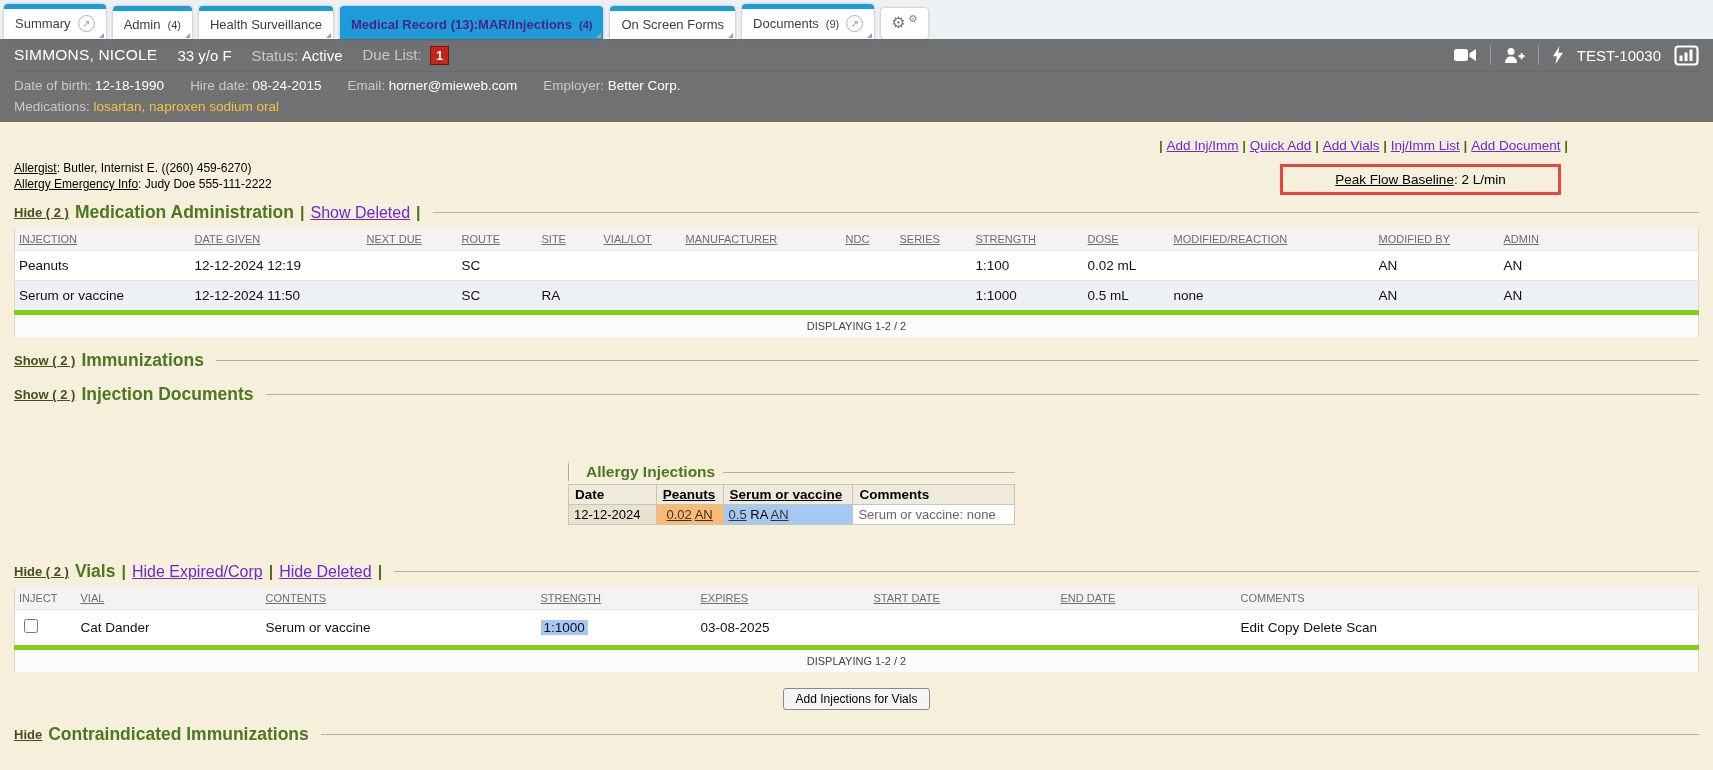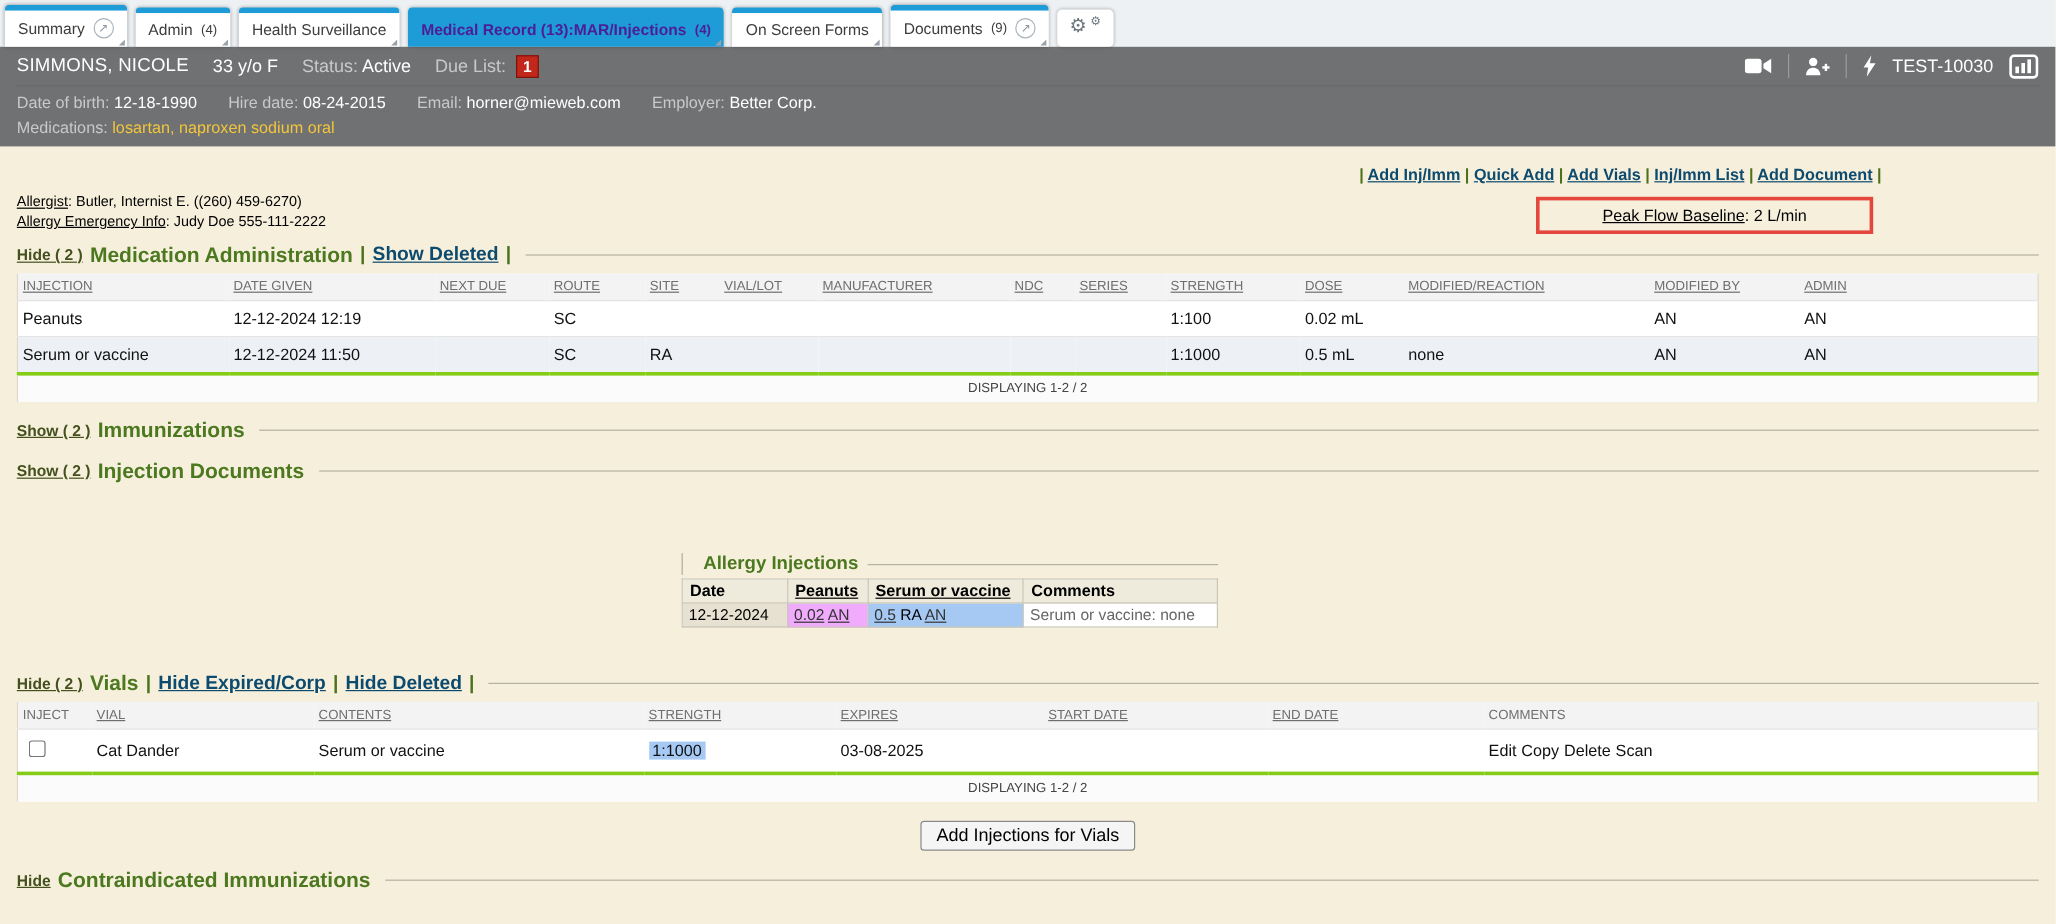--- a/index.html
+++ b/index.html
@@ -34,66 +34,66 @@
   .vdiv { width: 1px; height: 20px; background: #9a9da0; }
   .pid { font-size: 15px; }
   .prow2 { display: flex; gap: 26px; font-size: 13.5px; padding: 6px 0 3px; }
   .prow3 { font-size: 13.5px; padding: 3px 0 2px; }
   .med-link { color: #F2C53D; cursor: pointer; }
   .hicon { display: inline-flex; align-items: center; cursor: pointer; }
 
   
   .content { padding: 16px 14px 0; position: relative; }
   .links-row { text-align: right; padding-right: 131px; font-size: 13.5px; font-weight: bold; color: #4C711D; height: 18px; }
-  .glink { color: #0c4a6e; font-weight: bold; text-decoration: underline; cursor: pointer; }
+  .glink { color: #6d28d9; font-weight: normal; text-decoration: underline; cursor: pointer; }
   .gsep { color: #4C711D; font-weight: bold; }
   .allergy-info { margin-top: 4px; font-size: 12px; color: #000; line-height: 16px; }
   .blink { color: #000; text-decoration: underline; cursor: pointer; }
   .peakflow { position: absolute; top: 42px; right: 152px; width: 281px; height: 31px; border: 3px solid #E3473D;
               display: flex; align-items: center; justify-content: center; font-size: 13.5px; color: #000; }
 
   .sect-head { display: flex; align-items: center; gap: 6px; }
   .toggle { color: #44511E; font-weight: bold; font-size: 13px; text-decoration: underline; cursor: pointer; white-space: nowrap; }
   .sect-title { color: #4C791F; font-weight: bold; font-size: 17.5px; white-space: nowrap; }
   .sect-line { flex: 1; border-top: 1px solid #b5b1a0; margin-left: 6px; }
   .mt10 { margin-top: 10px; } .mt13 { margin-top: 13px; } .mt36 { margin-top: 36px; } .mt14 { margin-top: 14px; }
 
   
   table.data { width: 100%; border-collapse: collapse; background: #fff; margin-top: 5px; border-left: 1px solid #ddd8c8; border-right: 1px solid #ddd8c8; }
   table.data thead th { background: #F3F3F3; color: #6e6e6e; font-size: 11px; font-weight: normal; text-align: left;
                         text-decoration: underline; padding: 5px 4px; cursor: pointer; white-space: nowrap; }
   table.data thead th.nolink { text-decoration: none; }
   table.data td { font-size: 13.5px; color: #111; padding: 7px 4px; border-top: 1px solid #e4e4e4; white-space: nowrap; }
   table.data tbody tr.alt td { background: #EDF1F6; }
   table.data td.tall { padding: 9px 4px; }
-  table.data tfoot td { text-align: center; font-size: 11px; color: #444; background: #FBFBFB; padding: 5px; border-top: 3px solid #84cc16; }
+  table.data tfoot td { text-align: center; font-size: 11px; color: #444; background: #FBFBFB; padding: 5px; border-top: 5px solid #84cc16; }
   .hl-y { background: #FFFF00; padding: 0 3px; }
   .hl-b { background: #A6C9F4; padding: 0 3px; }
   .opt-link { cursor: pointer; margin-right: 4px; }
   input[type=checkbox] { width: 14px; height: 14px; margin-left: 5px; cursor: pointer; }
 
   
   .allergy-wrap { margin: 58px 0 0 554px; width: 447px; }
   .mini-head { display: flex; align-items: center; border-left: 1px solid #b0ab98; padding-left: 17px; }
   .mini-title { color: #4C791F; font-weight: bold; font-size: 15.5px; white-space: nowrap; }
   .mini-line { flex: 1; border-top: 1px solid #b5b1a0; margin-left: 8px; }
   table.mini { border-collapse: collapse; border: 1px solid #8f8c7c; background: #fff; margin-top: 3px; }
   table.mini th { background: #EFEBDC; font-size: 13.5px; font-weight: bold; text-align: left; padding: 2px 6px;
                   border: 1px solid #c9c5b6; white-space: nowrap; }
   table.mini th.link { text-decoration: underline; cursor: pointer; }
   table.mini td { font-size: 13px; padding: 2px 5px; border: 1px solid #c9c5b6; white-space: nowrap; }
   td.al-date { background: #E6E1D0; }
-  td.al-peanuts { background: #f0abfc; }
+  td.al-peanuts { background: #fdba74; text-align: center; }
   td.al-serum { background: #A6C9F4; }
   td.al-comments { color: #666; }
   .dose-link { text-decoration: underline; cursor: pointer; color: #333; }
 
   
   .btn-row { text-align: center; margin-top: 16px; }
-  .btn { font-family: "Liberation Sans", sans-serif; font-size: 15px; color: #000; background: #f5f5f5;
+  .btn { font-family: "Liberation Sans", sans-serif; font-size: 12px; color: #000; background: #f5f5f5;
          border: 1px solid #8a8a8a; border-radius: 3px; padding: 3px 12px; cursor: pointer; }
 </style>
 </head>
 <body>
 
 <div class="screen">
 
   <div class="tabbar">
     <div class="tab">
       <span>Summary</span>

